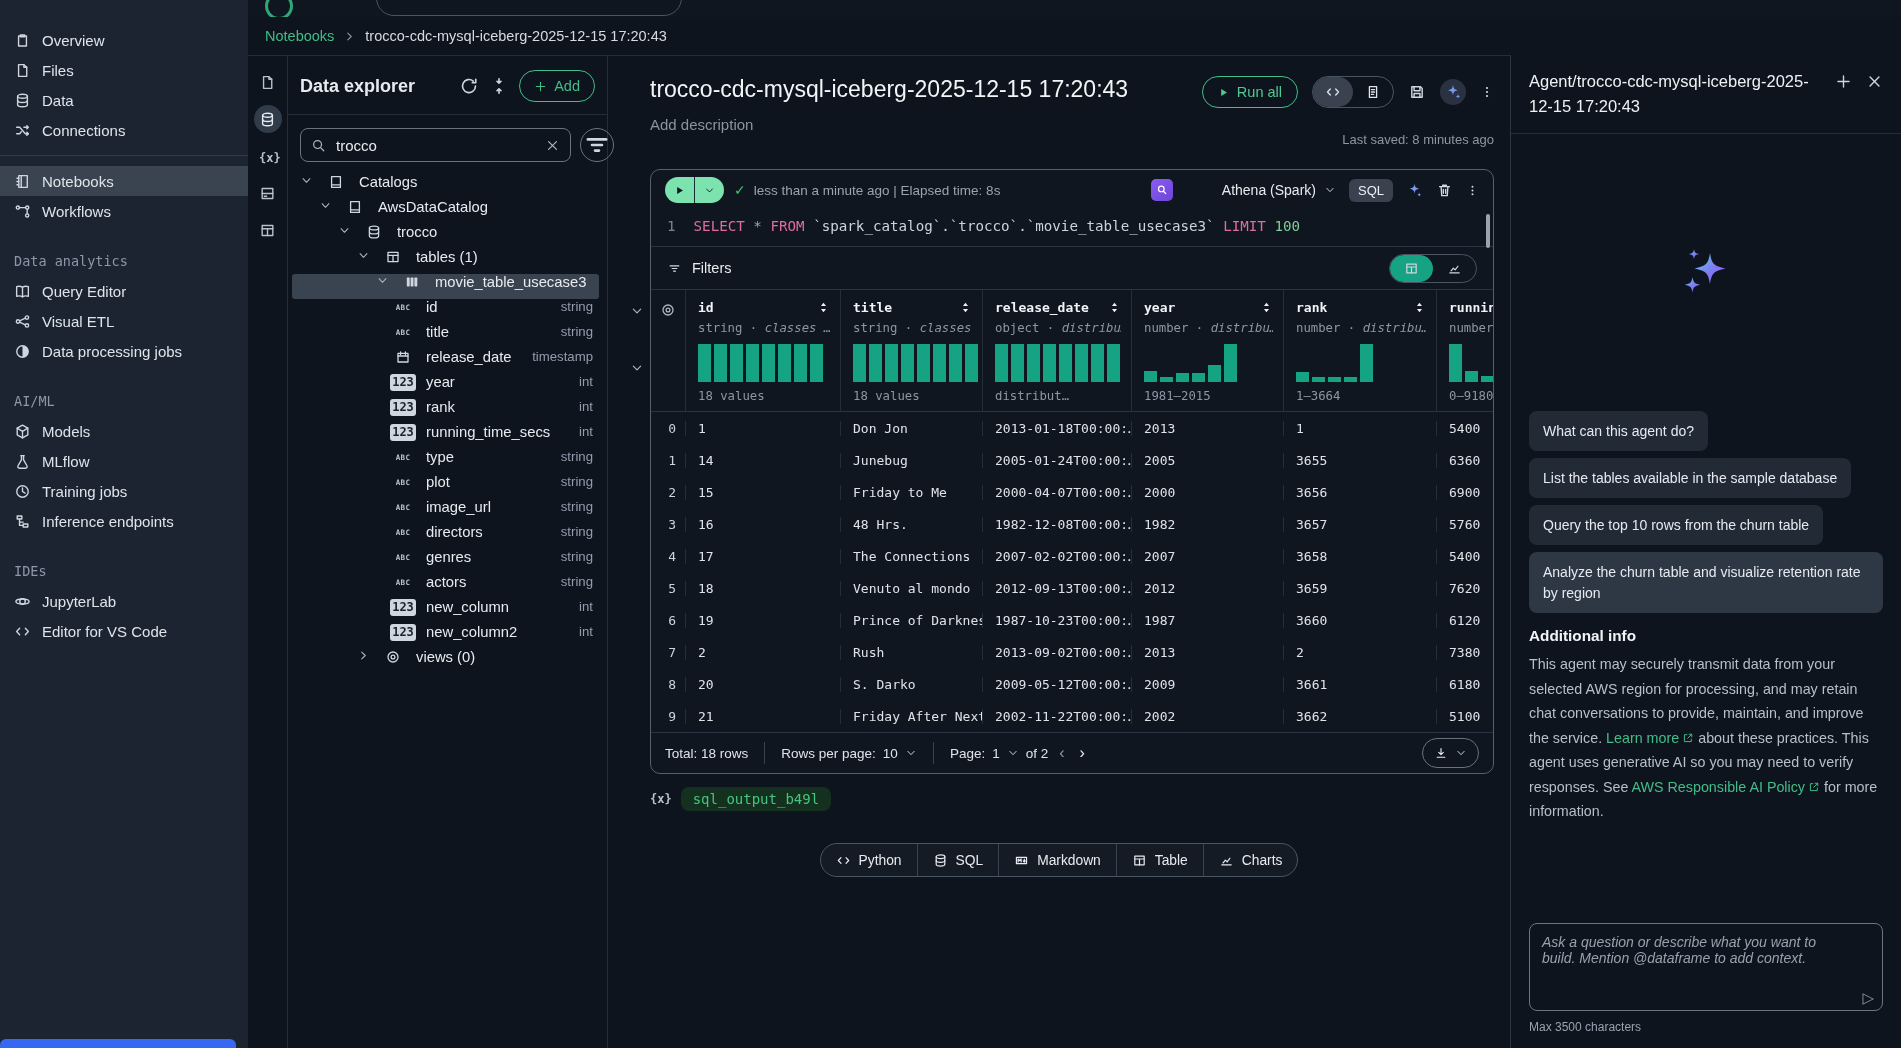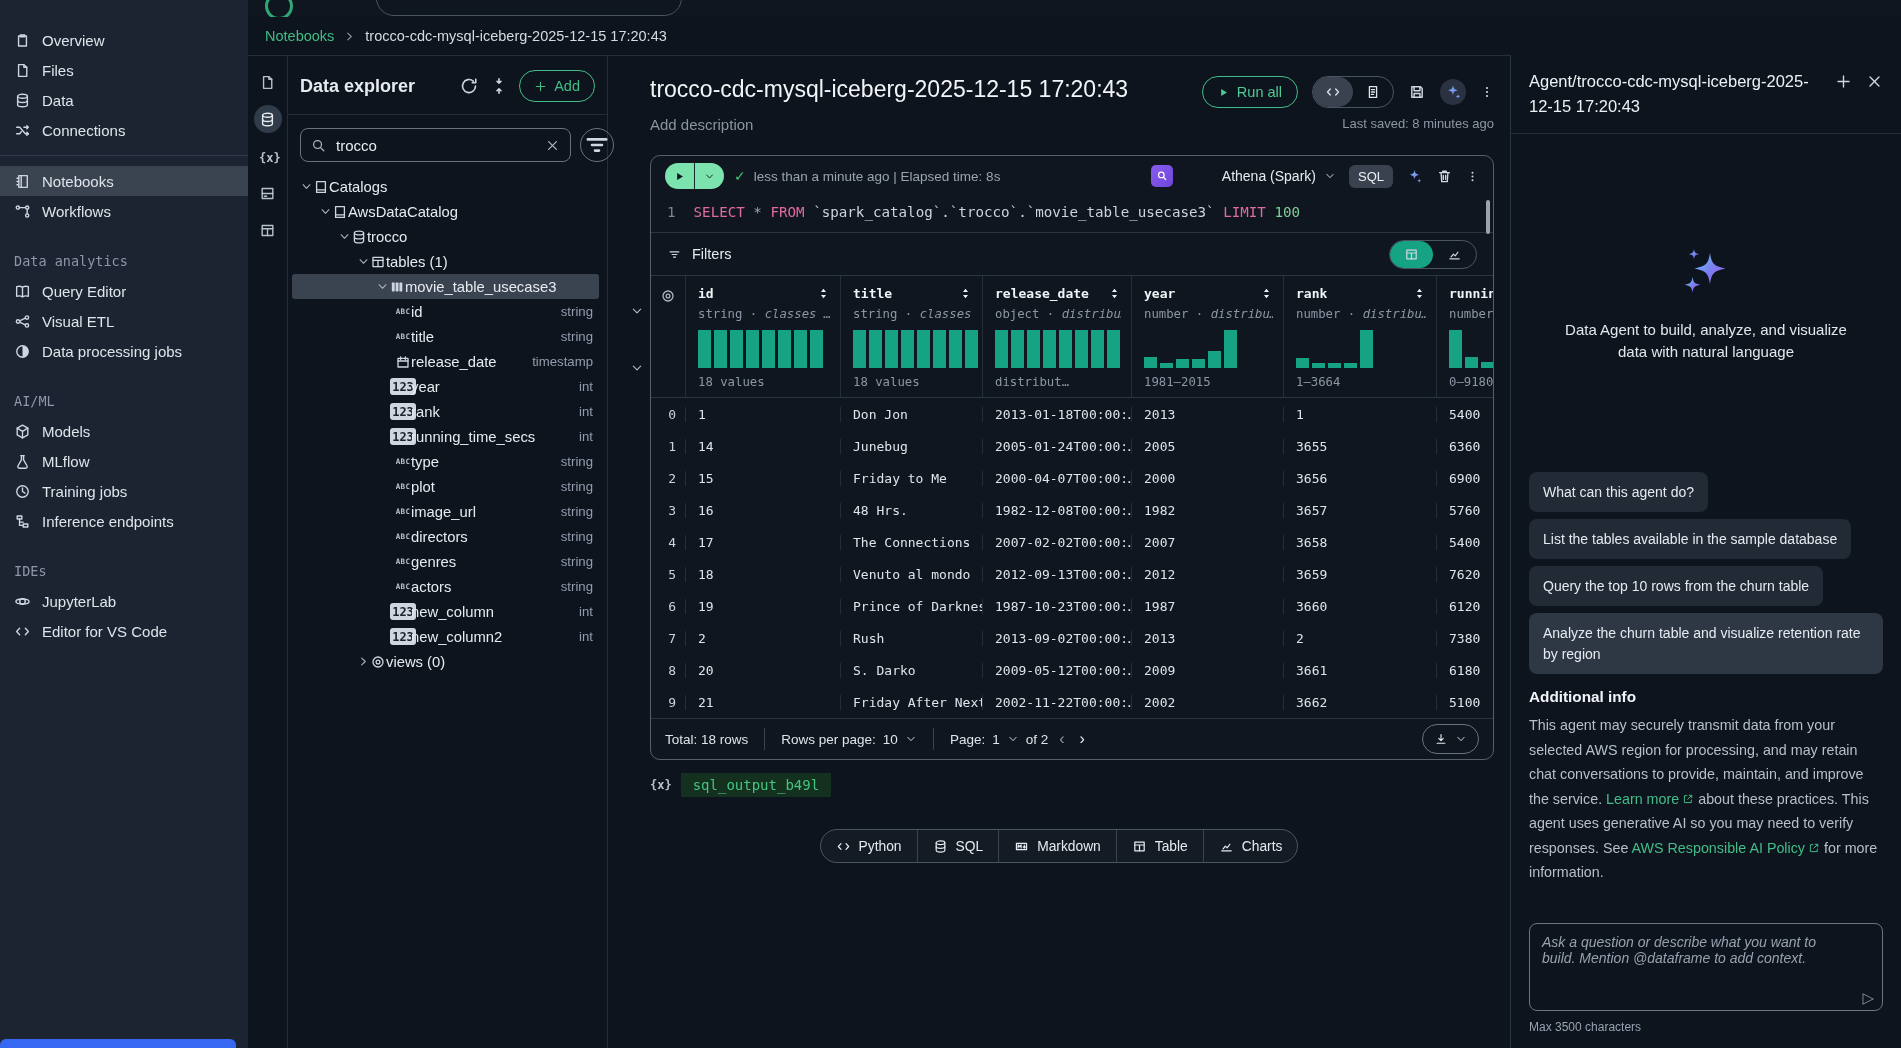--- a/index.html
+++ b/index.html
@@ -38,35 +38,35 @@
   .ex-title{font-size:18px;font-weight:bold;flex:1;}
   .ex-iconbtn{width:20px;height:20px;color:#cfd6df;cursor:pointer;display:flex;align-items:center;justify-content:center;}
   .ex-add{display:flex;align-items:center;gap:7px;border:1.5px solid #42bd88;color:#42bd88;border-radius:16px;height:30px;padding:0 14px;font-size:14.5px;cursor:pointer;}
   .ex-add .ic{width:13px;height:13px;}
   .ex-searchrow{display:flex;align-items:center;gap:9px;padding:13px 12px 6px 12px;}
   .ex-search{flex:1;display:flex;align-items:center;gap:8px;height:34px;border:1px solid #69727f;border-radius:8px;padding:0 10px;box-sizing:border-box;}
   .ex-search input{flex:1;background:transparent;border:none;outline:none;color:#e7ebf0;font-size:15px;font-family:"Liberation Sans",sans-serif;min-width:0;}
   .ex-search .ic{width:15px;height:15px;color:#aeb6c2;flex:none;}
   .ex-filter{width:32px;height:32px;border:1px solid #69727f;border-radius:50%;display:flex;align-items:center;justify-content:center;color:#cfd6df;cursor:pointer;flex:none;}
   #tree{padding:6px 8px 0 4px;overflow:hidden;}
-  .tr-row{display:flex;align-items:center;height:25px;gap:0;border-radius:3px;padding-right:6px;cursor:pointer;}
+  .tr-row{display:flex;height:25px;gap:15px;border-radius:3px;padding-right:6px;cursor:pointer;}
   .tr-row.sel{background:#3a4450;}
   .tr-chev{width:13px;height:13px;color:#aeb6c2;flex:none;}
   .tr-ic{width:16px;height:16px;color:#cfd6df;flex:none;display:flex;align-items:center;justify-content:center;}
   .tr-label{white-space:nowrap;overflow:hidden;text-overflow:ellipsis;font-size:14.8px;}
   .tr-type{margin-left:auto;color:#949daf;font-size:13.2px;flex:none;}
   .tr-abc{font-family:"DejaVu Sans Mono",monospace;font-size:7.5px;font-weight:bold;letter-spacing:.4px;color:#b9c1cc;}
   .tr-123{font-family:"DejaVu Sans Mono",monospace;font-size:12px;font-weight:bold;background:#cfd6df;color:#1a212b;border-radius:3px;padding:1.5px 2.5px;}
   
   #notebook{flex:1;min-width:0;border-top:1px solid #242e3b;position:relative;overflow:hidden;}
   .nb-head{padding:20px 16px 0 42px;display:flex;align-items:flex-start;}
   .nb-titleblock{flex:1;min-width:0;}
   .nb-title{font-size:23px;color:#f2f5f8;white-space:nowrap;}
   .nb-desc{margin-top:13px;color:#8a93a1;font-size:15px;}
-  .nb-actions{display:flex;flex-direction:column;align-items:flex-end;gap:8px;flex:none;}
+  .nb-actions{display:flex;flex-direction:column;align-items:flex-end;gap:24px;flex:none;}
   .nb-actrow{display:flex;align-items:center;gap:14px;}
   .btn-runall{display:flex;align-items:center;gap:8px;border:1.5px solid #42bd88;color:#4ecb92;border-radius:16px;height:30px;padding:0 15px;font-size:14.5px;cursor:pointer;}
   .btn-runall .ic{width:11px;height:11px;}
   .seg-pill{display:flex;align-items:center;border:1px solid #4a5563;border-radius:16px;height:30px;overflow:hidden;}
   .seg{width:40px;height:30px;display:flex;align-items:center;justify-content:center;color:#dfe4ea;cursor:pointer;}
   .seg.sel{background:#3a4250;border-radius:16px;}
   .seg .ic{width:16px;height:16px;}
   .hd-ic{width:18px;height:18px;color:#cfd6df;cursor:pointer;}
   .sparkle-btn{width:26px;height:26px;border-radius:50%;background:#2a3140;display:flex;align-items:center;justify-content:center;cursor:pointer;}
   .lastsaved{color:#8d96a3;font-size:13px;}
@@ -124,21 +124,21 @@
   .rt-foot .fgroup+.fgroup{border-left:1px solid #39434f;}
   .rt-foot .fgroup:first-child{padding-left:0;}
   .chvd{width:12px;height:12px;color:#cfd6df;}
   .pg-arrow{color:#8d96a3;font-size:16px;padding:0 4px;cursor:pointer;}
   .pg-arrow.on{color:#e7ebf0;}
   .dl-pill{margin-left:auto;display:flex;align-items:center;gap:7px;border:1px solid #69727f;border-radius:15px;height:28px;padding:0 11px;cursor:pointer;color:#e7ebf0;}
   .dl-pill .ic{width:14px;height:14px;}
   
   .out-row{display:flex;align-items:center;gap:9px;margin:13px 16px 0 42px;}
   .out-braces{font-family:"DejaVu Sans Mono",monospace;font-size:12px;font-weight:bold;color:#b9c1cc;}
-  .out-tag{background:#14301f;color:#46c581;font-family:"DejaVu Sans Mono",monospace;font-size:14px;padding:4px 12px;border-radius:1px;cursor:pointer;}
+  .out-tag{background:#14301f;color:#46c581;font-family:"DejaVu Sans Mono",monospace;font-size:14px;padding:4px 12px;border-radius:8px;cursor:pointer;}
   .nb-toolbar{display:flex;justify-content:center;margin-top:32px;}
   .nbt-pill{display:flex;border:1px solid #4a5563;border-radius:17px;overflow:hidden;background:#141b25;}
   .nbt-seg{display:flex;align-items:center;gap:8px;padding:0 15px;height:32px;font-size:13.8px;color:#e7ebf0;cursor:pointer;}
   .nbt-seg+.nbt-seg{border-left:1px solid #39434f;}
   .nbt-seg .ic{width:15px;height:15px;}
   .nb-hints{display:flex;justify-content:center;gap:85px;margin-top:15px;color:#99a2b1;font-size:12.8px;}
   
   #agent{width:391px;flex:none;border-left:1px solid #2b3645;box-sizing:border-box;display:flex;flex-direction:column;padding:14px 18px 14px 18px;background:#0e141d;}
   .ag-head{display:flex;gap:14px;}
   .ag-title{flex:1;font-size:16.5px;line-height:1.5;color:#eef1f5;}
@@ -1126,21 +1126,20 @@
                 <stop offset="0" stop-color="#62d2f4"></stop>
                 <stop offset="0.55" stop-color="#7d7af0"></stop>
                 <stop offset="1" stop-color="#9a66f2"></stop>
               </linearGradient>
             </defs>
             <path d="M36 14c1.8 11 3.6 12.8 15.5 15.5C39.6 32.2 37.8 34 36 45c-1.8-11-3.6-12.8-15.5-15.5C32.4 26.8 34.2 25 36 14z" fill="url(#ag1)"></path>
             <path d="M18.5 38c.9 5.5 1.8 6.4 7.8 7.8-6 1.4-6.9 2.3-7.8 7.8-.9-5.5-1.8-6.4-7.8-7.8 6-1.4 6.9-2.3 7.8-7.8z" fill="url(#ag1)"></path>
             <path d="M20 10c.6 3.6 1.2 4.2 5.1 5.1-3.9.9-4.5 1.5-5.1 5.1-.6-3.6-1.2-4.2-5.1-5.1 3.9-.9 4.5-1.5 5.1-5.1z" fill="url(#ag1)"></path>
           </svg>
         </div>
-      <div class="ag-tagline">Data Agent to build, analyze, and visualize data with natural language</div>
       <div class="ag-chips" id="ag-chips">
           <div class="ag-chip">What can this agent do?</div>
           <div class="ag-chip">List the tables available in the sample database</div>
           <div class="ag-chip">Query the top 10 rows from the churn table</div>
           <div class="ag-chip lit">Analyze the churn table and visualize retention rate by region</div>
         </div>
       <div class="ag-infotitle">Additional info</div>
       <div class="ag-info" id="ag-info">This agent may securely transmit data from your selected AWS region for processing, and may retain chat conversations to provide, maintain, and improve the service. <span class="ag-link">Learn more<span class="ic"><svg viewBox="0 0 16 16" width="100%" height="100%" fill="none" stroke="currentColor" stroke-width="1.3" stroke-linecap="round" stroke-linejoin="round">
                 <path d="M6.6 3.6H3.2v9.2h9.2V9.4"></path>
                 <path d="M9.6 3h3.4v3.4M12.8 3.2L7.6 8.4"></path>

